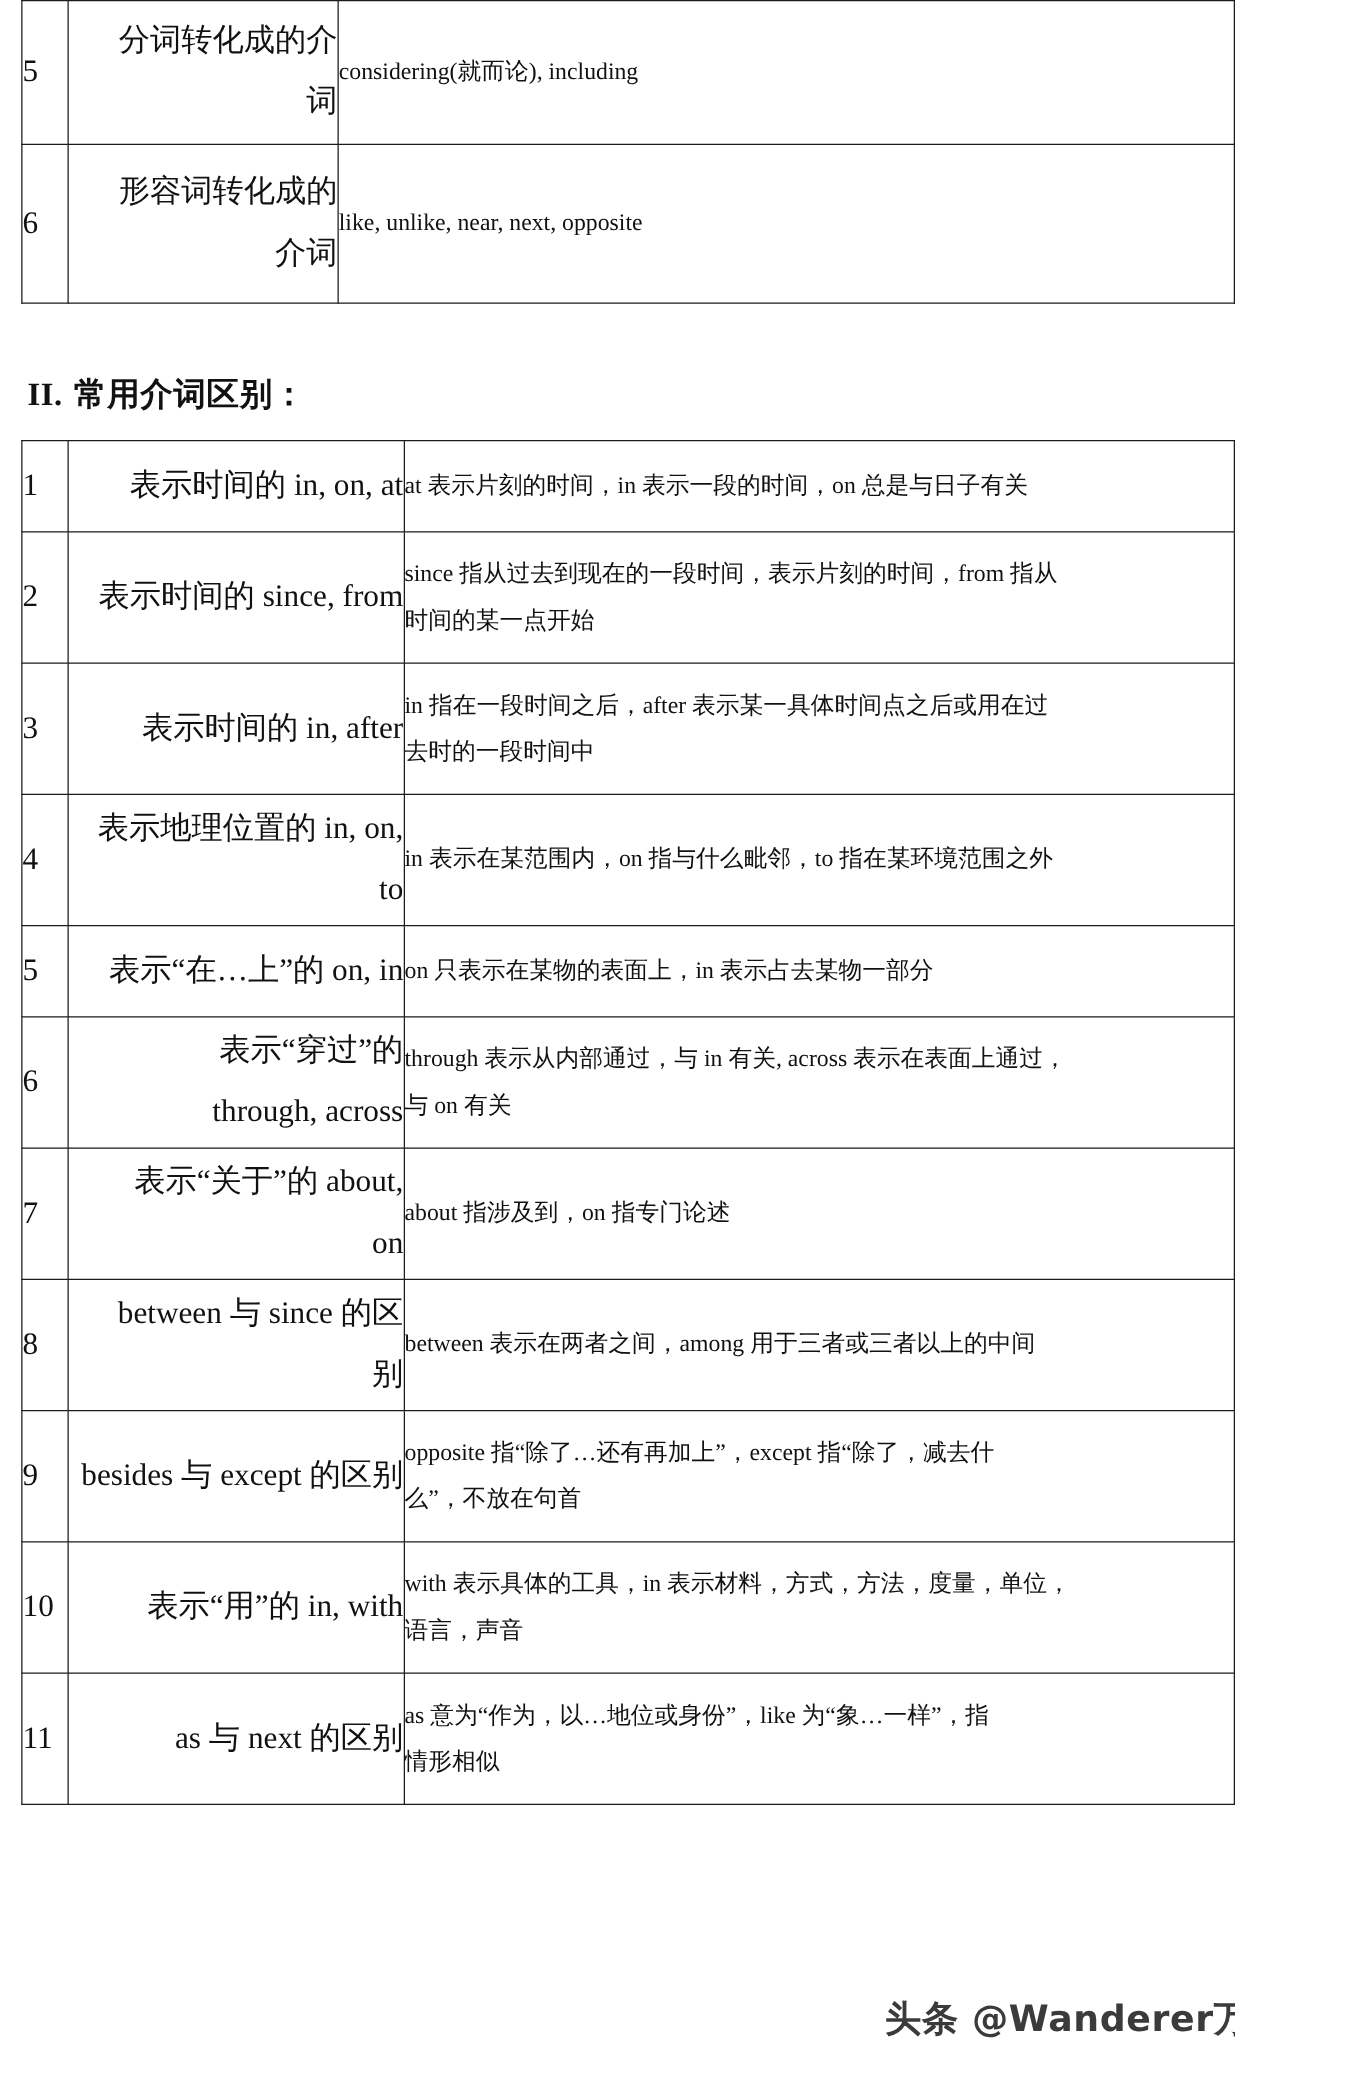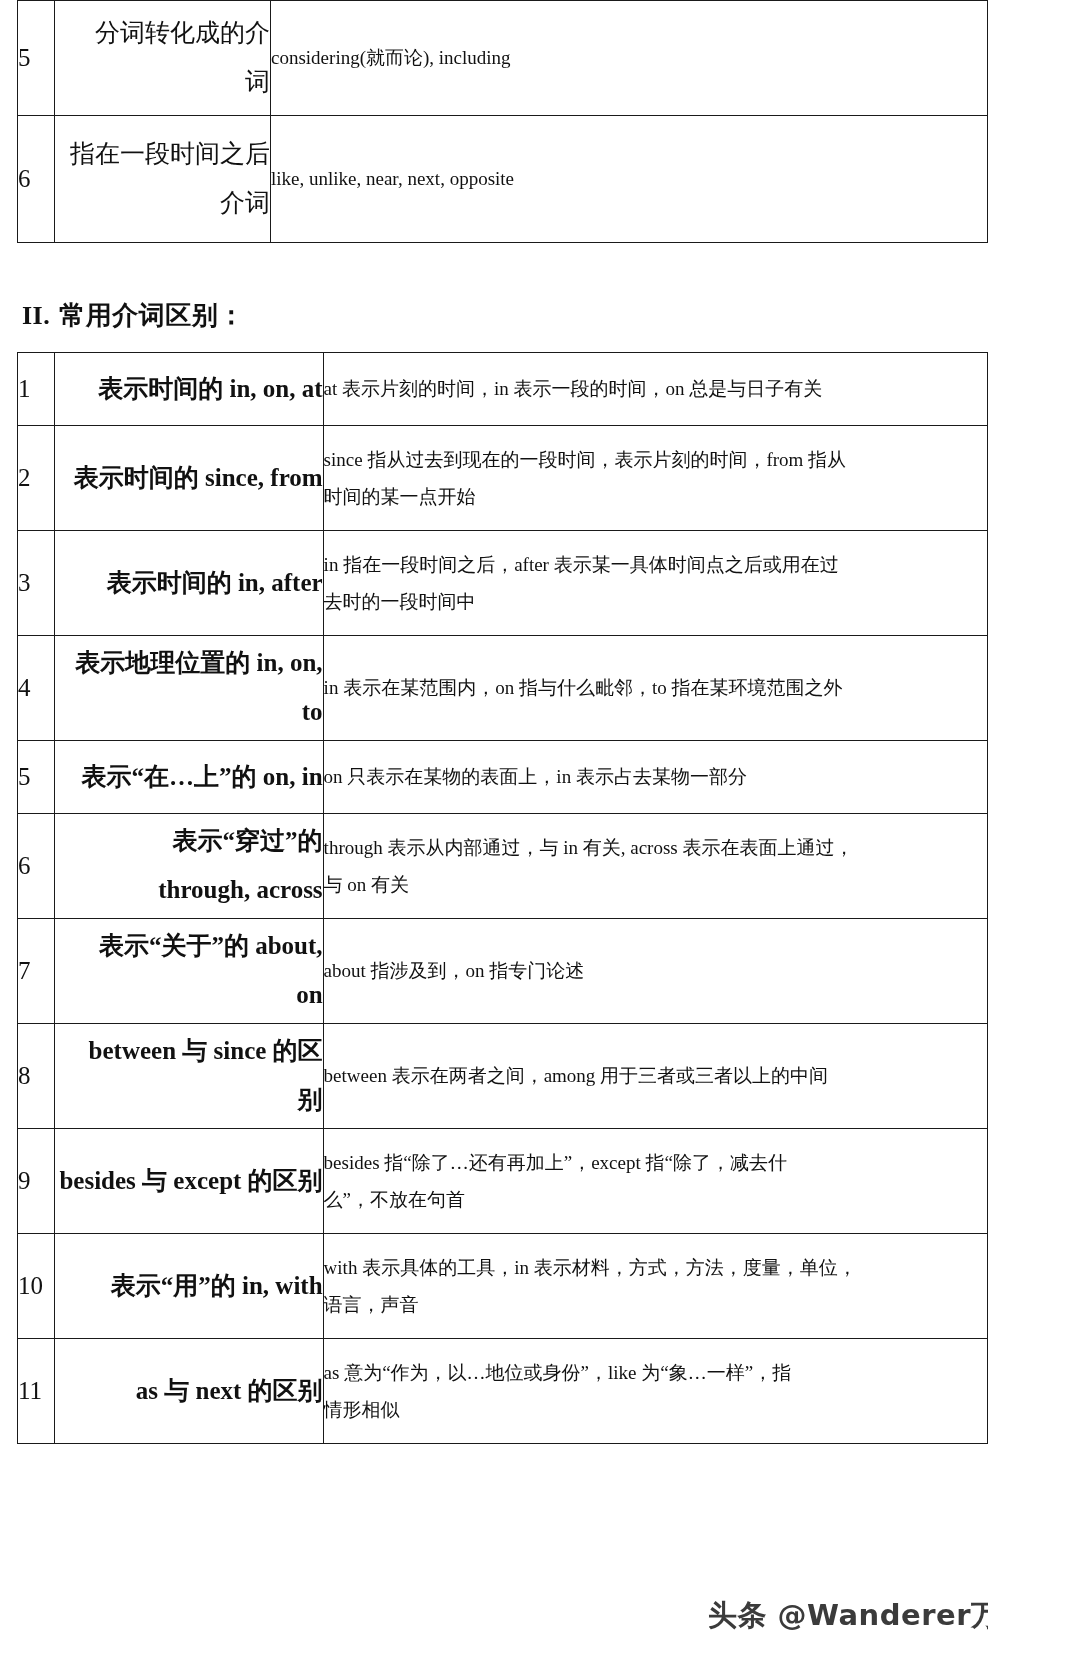--- a/index.html
+++ b/index.html
@@ -92,21 +92,21 @@
   }
 
   
   .t2 {
     position: absolute;
     left: 17px;
     top: 352px;
     width: 971px;
   }
   .t2 td.num  { width: 36px; }
-  .t2 td.term { width: 267px; font-weight: bold; }
+  .t2 td.term { width: 267px; }
   .t2 td.desc { width: 662px; }
 
   .t2 .h1 td { height: 72px; }
   .t2 .h2 td { height: 104px; }
 
   
   .watermark {
     position: absolute;
     left: 708px;
     top: 1596px;
@@ -143,21 +143,21 @@
           <span class="ln">分词转化成的介</span>
           <span class="ln">词</span>
         </td>
         <td class="desc">
           <span class="ln">considering(就而论), including</span>
         </td>
       </tr>
       <tr class="r6">
         <td class="num">6</td>
         <td class="term">
-          <span class="ln">指在一段时间之后</span>
+          <span class="ln">形容词转化成的</span>
           <span class="ln">介词</span>
         </td>
         <td class="desc">
           <span class="ln">like, unlike, near, next, opposite</span>
         </td>
       </tr>
     </tbody>
   </table>
 
   <div class="section-heading">
@@ -253,21 +253,21 @@
           <span class="ln">between 表示在两者之间，among 用于三者或三者以上的中间</span>
         </td>
       </tr>
 
       <tr class="h2">
         <td class="num">9</td>
         <td class="term">
           <span class="ln">besides 与 except 的区别</span>
         </td>
         <td class="desc">
-          <span class="ln">besides 指“除了…还有再加上”，except 指“除了，减去什</span>
+          <span class="ln">opposite 指“除了…还有再加上”，except 指“除了，减去什</span>
           <span class="ln">么”，不放在句首</span>
         </td>
       </tr>
 
       <tr class="h2">
         <td class="num">10</td>
         <td class="term">
           <span class="ln">表示“用”的 in, with</span>
         </td>
         <td class="desc">

